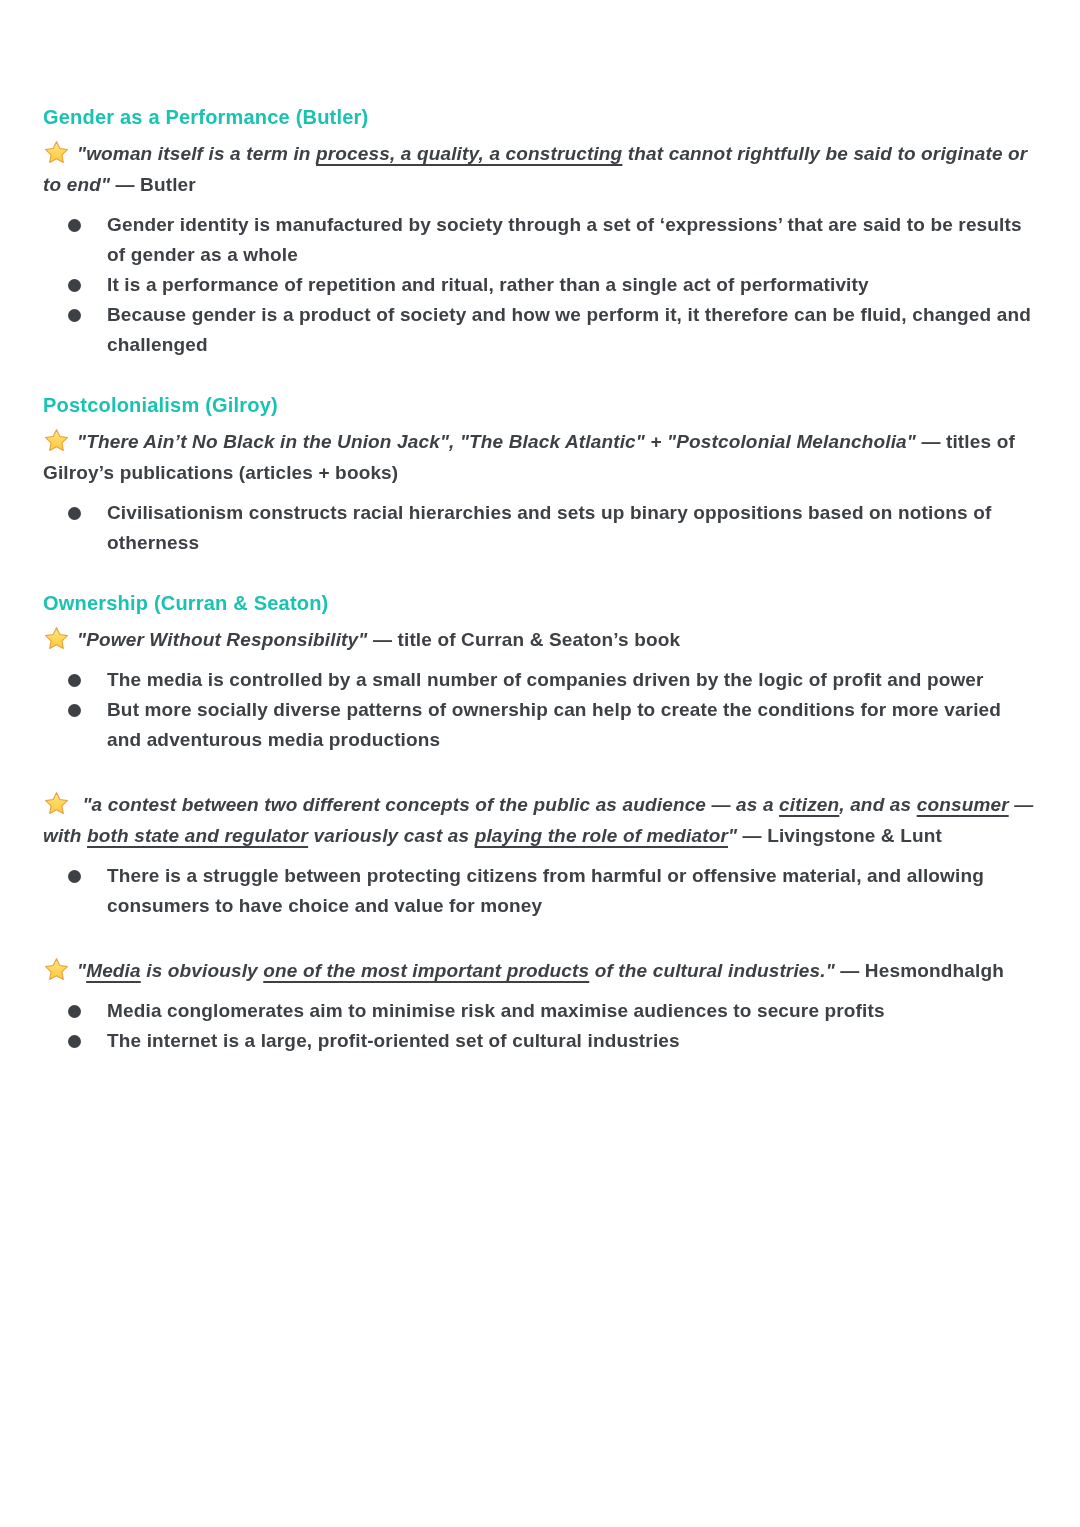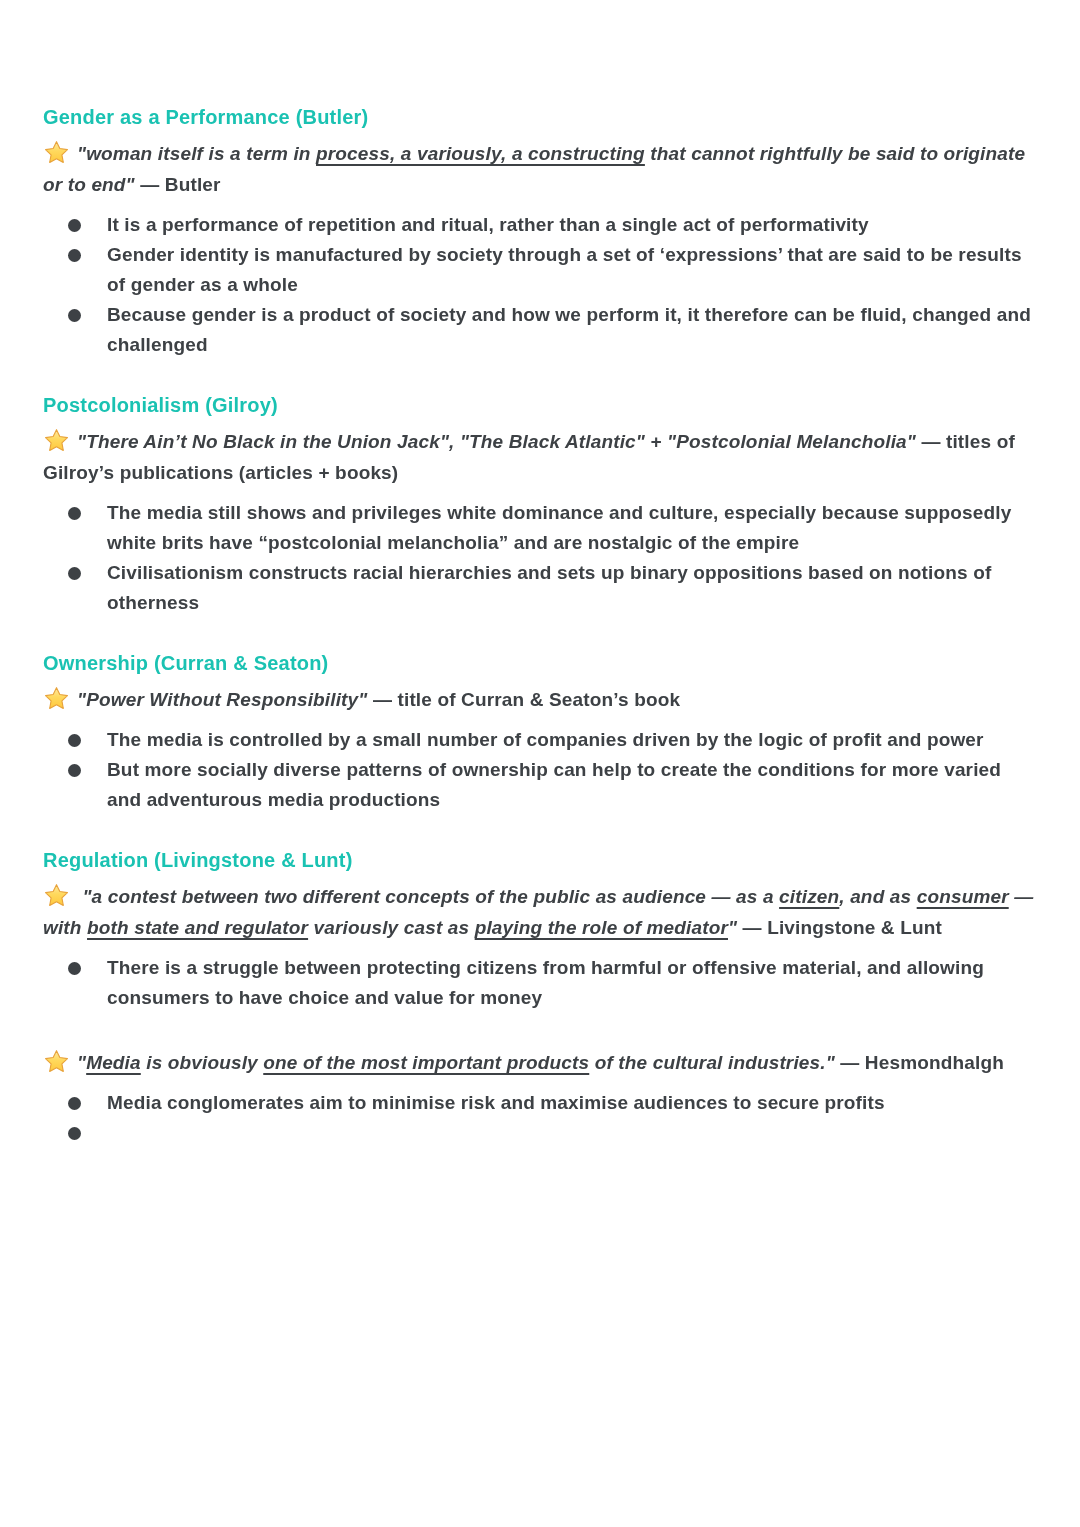--- a/index.html
+++ b/index.html
@@ -75,29 +75,29 @@
     <h2 class="heading">Gender as a Performance (Butler)</h2>
     <p class="quote"><span class="star"><svg viewBox="0 0 24 24" width="27" height="25" aria-hidden="true">
               <defs>
                 <linearGradient id="starGrad" x1="0" y1="0" x2="0" y2="1">
                   <stop offset="0" stop-color="#ffe9a3"></stop>
                   <stop offset="0.45" stop-color="#ffd95e"></stop>
                   <stop offset="1" stop-color="#ffc83d"></stop>
                 </linearGradient>
               </defs>
               <path d="M12 1.6l3.2 6.6 7.3 1-5.3 5.1 1.3 7.2L12 18l-6.5 3.5 1.3-7.2L1.5 9.2l7.3-1z" fill="url(#starGrad)" stroke="#e8a33c" stroke-width="1.1" stroke-linejoin="round"></path>
-            </svg></span><span class="quote-text"><span class="seg seg-italic">"woman itself is a term in </span><span class="seg seg-italic seg-underline">process, a variously, a constructing</span><span class="seg seg-italic"> that cannot rightfully be said to originate or to end"</span><span class="seg"> — Butler</span></span></p>
+            </svg></span><span class="quote-text"><span class="seg seg-italic">"woman itself is a term in </span><span class="seg seg-italic seg-underline">process, a quality, a constructing</span><span class="seg seg-italic"> that cannot rightfully be said to originate or to end"</span><span class="seg"> — Butler</span></span></p>
     <ul class="bullets">
           <li>
             <span class="dot"></span>
-            <span class="bullet-text">It is a performance of repetition and ritual, rather than a single act of performativity</span>
+            <span class="bullet-text">Gender identity is manufactured by society through a set of ‘expressions’ that are said to be results of gender as a whole</span>
           </li>
           <li>
             <span class="dot"></span>
-            <span class="bullet-text">Gender identity is manufactured by society through a set of ‘expressions’ that are said to be results of gender as a whole</span>
+            <span class="bullet-text">It is a performance of repetition and ritual, rather than a single act of performativity</span>
           </li>
           <li>
             <span class="dot"></span>
             <span class="bullet-text">Because gender is a product of society and how we perform it, it therefore can be fluid, changed and challenged</span>
           </li>
         </ul>
   </section>
 
   <section class="note-section">
     <h2 class="heading">Postcolonialism (Gilroy)</h2>
@@ -105,24 +105,20 @@
               <defs>
                 <linearGradient id="starGrad" x1="0" y1="0" x2="0" y2="1">
                   <stop offset="0" stop-color="#ffe9a3"></stop>
                   <stop offset="0.45" stop-color="#ffd95e"></stop>
                   <stop offset="1" stop-color="#ffc83d"></stop>
                 </linearGradient>
               </defs>
               <path d="M12 1.6l3.2 6.6 7.3 1-5.3 5.1 1.3 7.2L12 18l-6.5 3.5 1.3-7.2L1.5 9.2l7.3-1z" fill="url(#starGrad)" stroke="#e8a33c" stroke-width="1.1" stroke-linejoin="round"></path>
             </svg></span><span class="quote-text"><span class="seg seg-italic">"There Ain’t No Black in the Union Jack", "The Black Atlantic" + "Postcolonial Melancholia"</span><span class="seg"> — titles of Gilroy’s publications (articles + books)</span></span></p>
     <ul class="bullets">
-          <li>
-            <span class="dot"></span>
-            <span class="bullet-text">The media still shows and privileges white dominance and culture, especially because supposedly white brits have “postcolonial melancholia” and are nostalgic of the empire</span>
-          </li>
           <li>
             <span class="dot"></span>
             <span class="bullet-text">Civilisationism constructs racial hierarchies and sets up binary oppositions based on notions of otherness</span>
           </li>
         </ul>
   </section>
 
   <section class="note-section">
     <h2 class="heading">Ownership (Curran &amp; Seaton)</h2>
     <p class="quote"><span class="star"><svg viewBox="0 0 24 24" width="27" height="25" aria-hidden="true">
@@ -141,21 +137,20 @@
             <span class="bullet-text">The media is controlled by a small number of companies driven by the logic of profit and power</span>
           </li>
           <li>
             <span class="dot"></span>
             <span class="bullet-text">But more socially diverse patterns of ownership can help to create the conditions for more varied and adventurous media productions</span>
           </li>
         </ul>
   </section>
 
   <section class="note-section">
-    <h2 class="heading">Regulation (Livingstone &amp; Lunt)</h2>
     <p class="quote"><span class="star"><svg viewBox="0 0 24 24" width="27" height="25" aria-hidden="true">
               <defs>
                 <linearGradient id="starGrad" x1="0" y1="0" x2="0" y2="1">
                   <stop offset="0" stop-color="#ffe9a3"></stop>
                   <stop offset="0.45" stop-color="#ffd95e"></stop>
                   <stop offset="1" stop-color="#ffc83d"></stop>
                 </linearGradient>
               </defs>
               <path d="M12 1.6l3.2 6.6 7.3 1-5.3 5.1 1.3 7.2L12 18l-6.5 3.5 1.3-7.2L1.5 9.2l7.3-1z" fill="url(#starGrad)" stroke="#e8a33c" stroke-width="1.1" stroke-linejoin="round"></path>
             </svg></span><span class="quote-text"><span class="seg seg-italic"> "a contest between two different concepts of the public as audience — as a </span><span class="seg seg-italic seg-underline">citizen</span><span class="seg seg-italic">, and as </span><span class="seg seg-italic seg-underline">consumer</span><span class="seg seg-italic"> — with </span><span class="seg seg-italic seg-underline">both state and regulator</span><span class="seg seg-italic"> variously cast as </span><span class="seg seg-italic seg-underline">playing the role of mediator</span><span class="seg seg-italic">"</span><span class="seg"> — Livingstone &amp; Lunt</span></span></p>
@@ -178,17 +173,18 @@
               </defs>
               <path d="M12 1.6l3.2 6.6 7.3 1-5.3 5.1 1.3 7.2L12 18l-6.5 3.5 1.3-7.2L1.5 9.2l7.3-1z" fill="url(#starGrad)" stroke="#e8a33c" stroke-width="1.1" stroke-linejoin="round"></path>
             </svg></span><span class="quote-text"><span class="seg seg-italic">"</span><span class="seg seg-italic seg-underline">Media</span><span class="seg seg-italic"> is obviously </span><span class="seg seg-italic seg-underline">one of the most important products</span><span class="seg seg-italic"> of the cultural industries."</span><span class="seg"> — Hesmondhalgh</span></span></p>
     <ul class="bullets">
           <li>
             <span class="dot"></span>
             <span class="bullet-text">Media conglomerates aim to minimise risk and maximise audiences to secure profits</span>
           </li>
           <li>
             <span class="dot"></span>
+            <span class="bullet-text">The internet is a large, profit-oriented set of cultural industries</span>
           </li>
         </ul>
   </section>
 </div>
 </main>
 
 </body></html>

